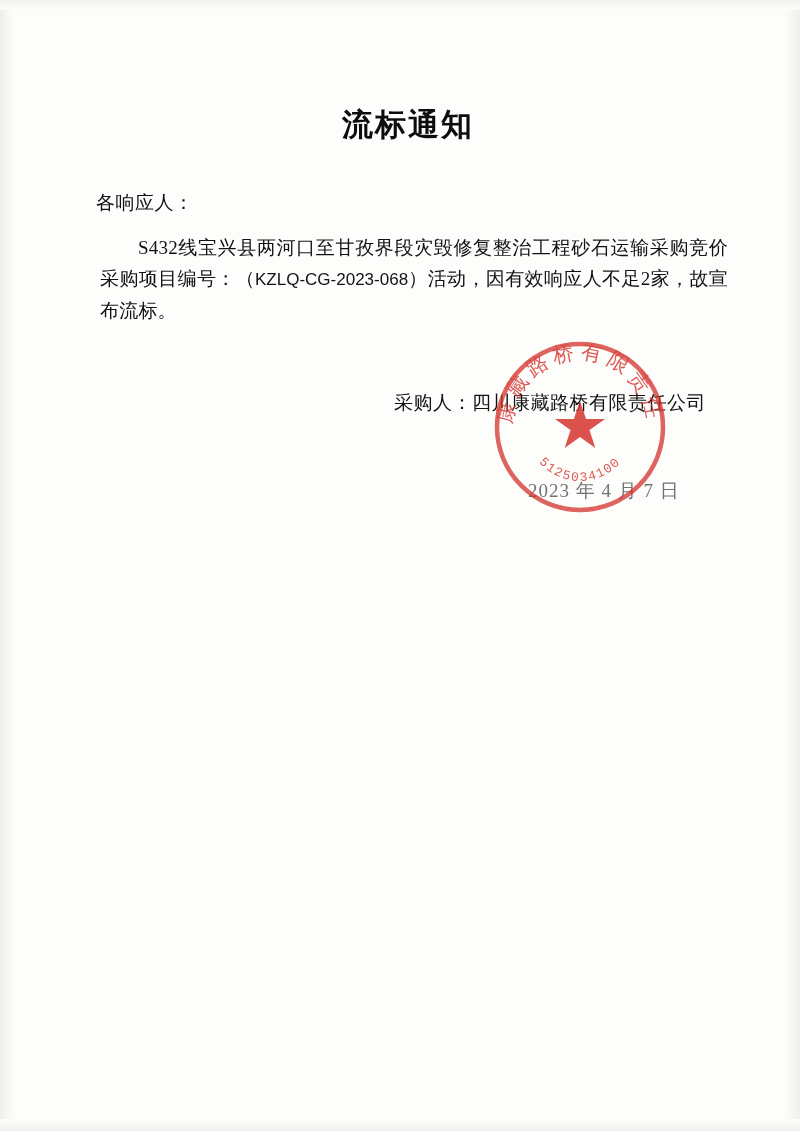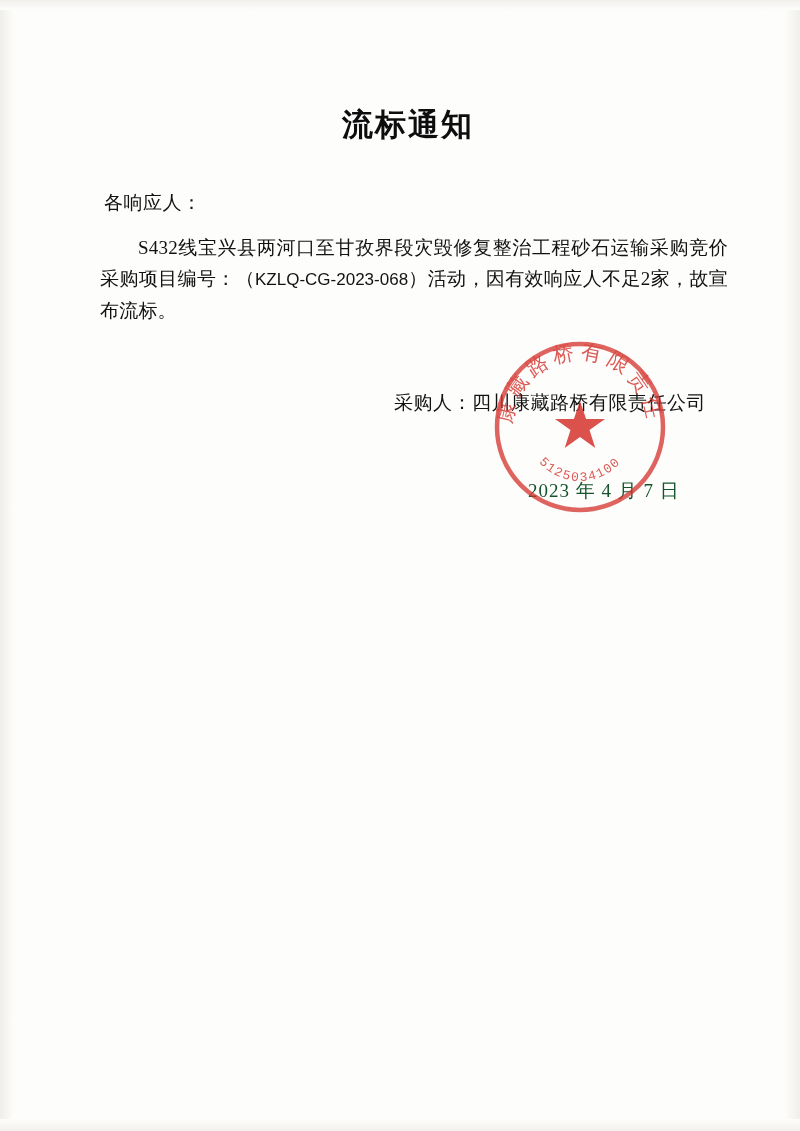--- a/index.html
+++ b/index.html
@@ -61,21 +61,21 @@
     font-size: 31px;
     font-weight: bold;
     letter-spacing: 2px;
     color: #0d0d0d;
     font-family: "Liberation Serif", "DejaVu Serif", serif;
     padding-left: 8px;
   }
 
   .salutation {
     position: absolute;
-    left: 104px;
+    left: 96px;
     top: 190px;
     font-size: 19px;
     letter-spacing: 0.5px;
     color: #121212;
   }
 
   .body-text {
     position: absolute;
     left: 100px;
     top: 232px;
@@ -104,21 +104,21 @@
     color: #121212;
     letter-spacing: 0.5px;
     white-space: nowrap;
     text-align: center;
   }
   .date-line {
     position: absolute;
     left: 528px;
     top: 478px;
     font-size: 19px;
-    color: #14532d;
+    color: #737373;
     letter-spacing: 1px;
     white-space: nowrap;
   }
 
   
   .seal {
     position: absolute;
     left: 492px;
     top: 339px;
     width: 176px;

